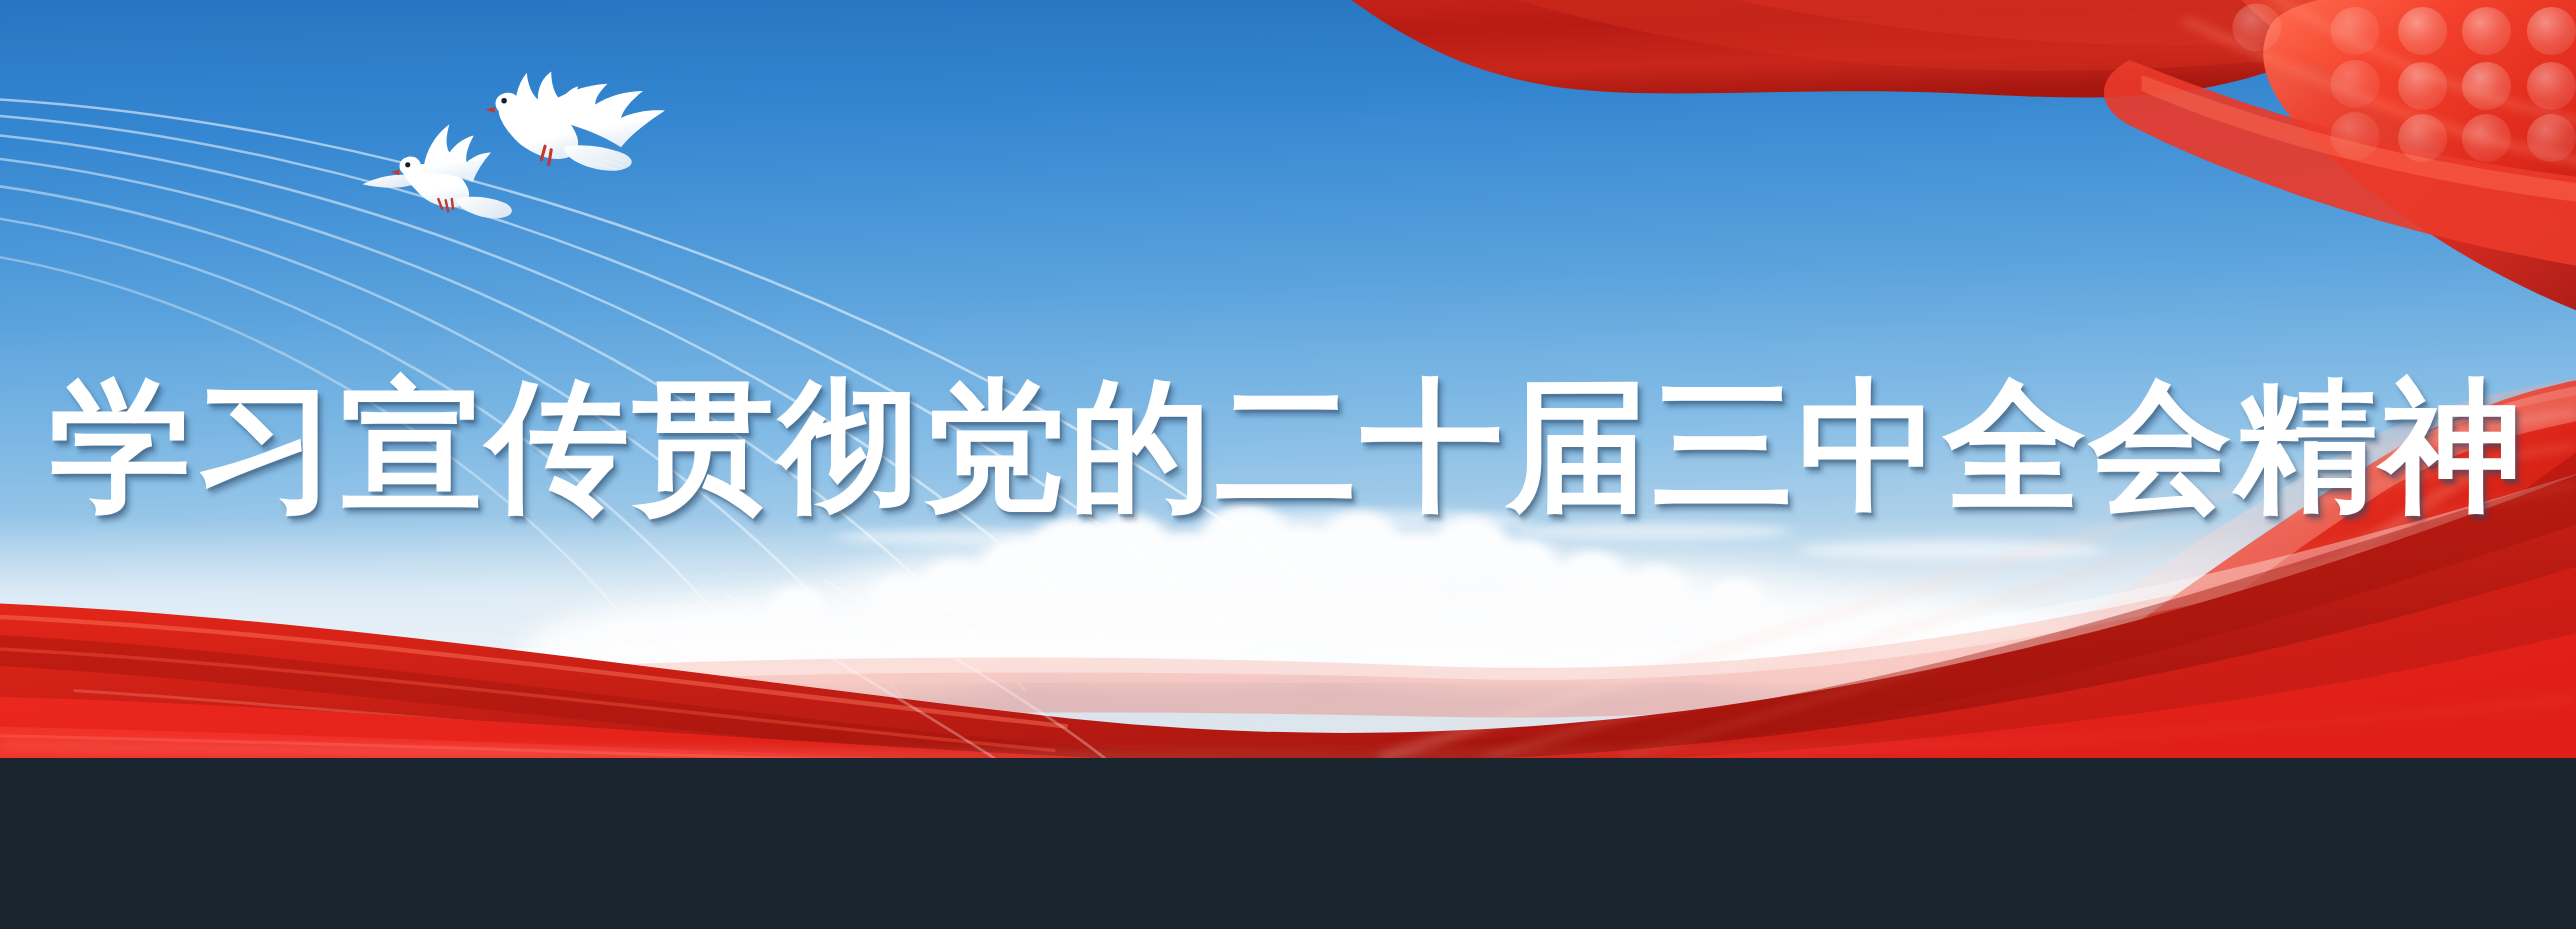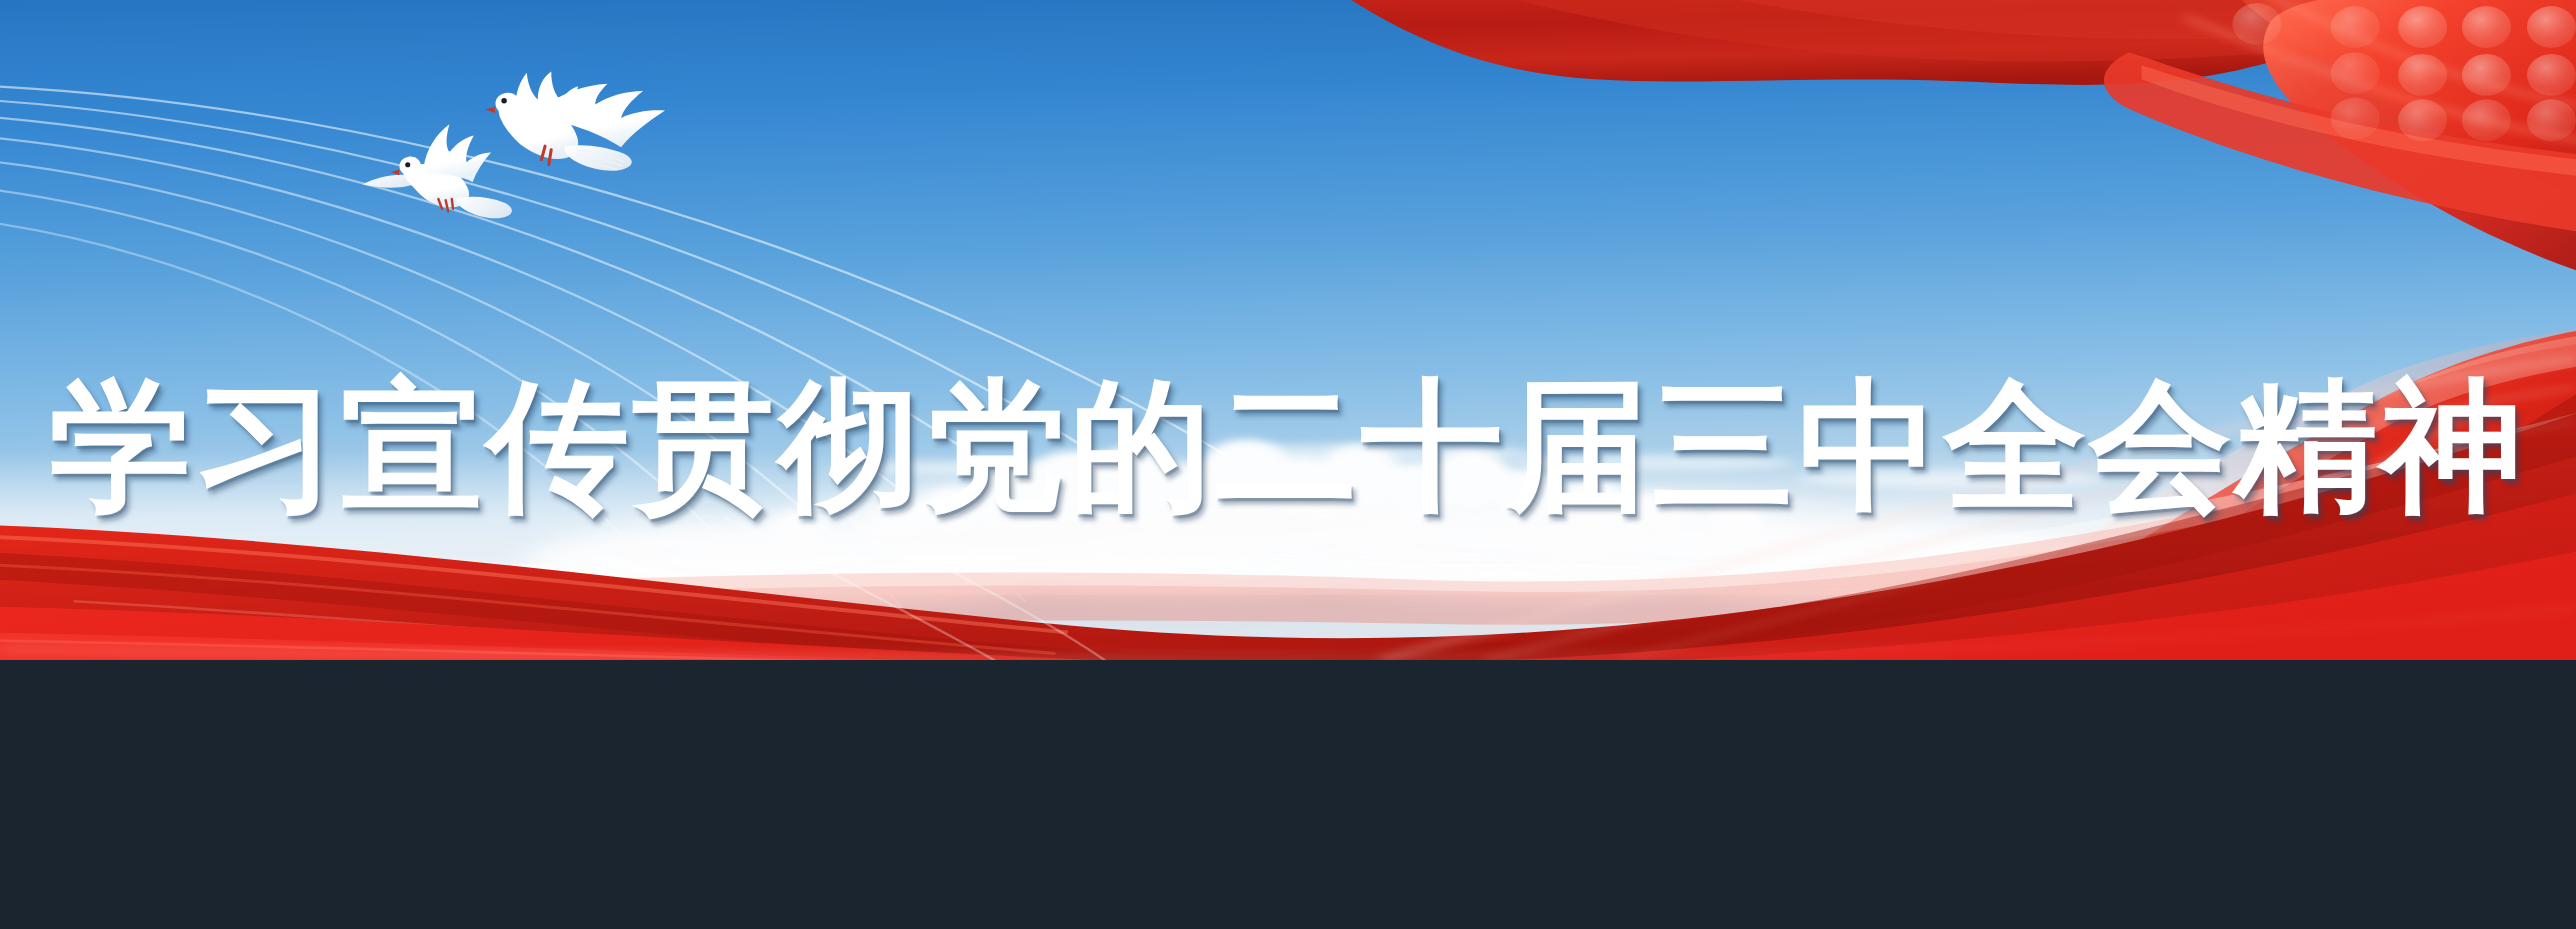--- a/index.html
+++ b/index.html
@@ -2,21 +2,21 @@
 <html style="font-size:9.8px"><head>
 <meta charset="utf-8">
 <title>Banner</title>
 <style>
   * { margin:0; padding:0; box-sizing:border-box; }
   html,body { background:#1b2530; }
 
   .stage{
     position:relative;
     width:2576px;
-    height:660px;
+    height:758px;
     overflow:hidden;
     font-family:"Liberation Serif", serif;
     background:#3284cf;
   }
 
   .layer{ position:absolute; inset:0; }
   .layer svg{ display:block; width:100%; height:100%; }
 
   
   .title-wrap{

